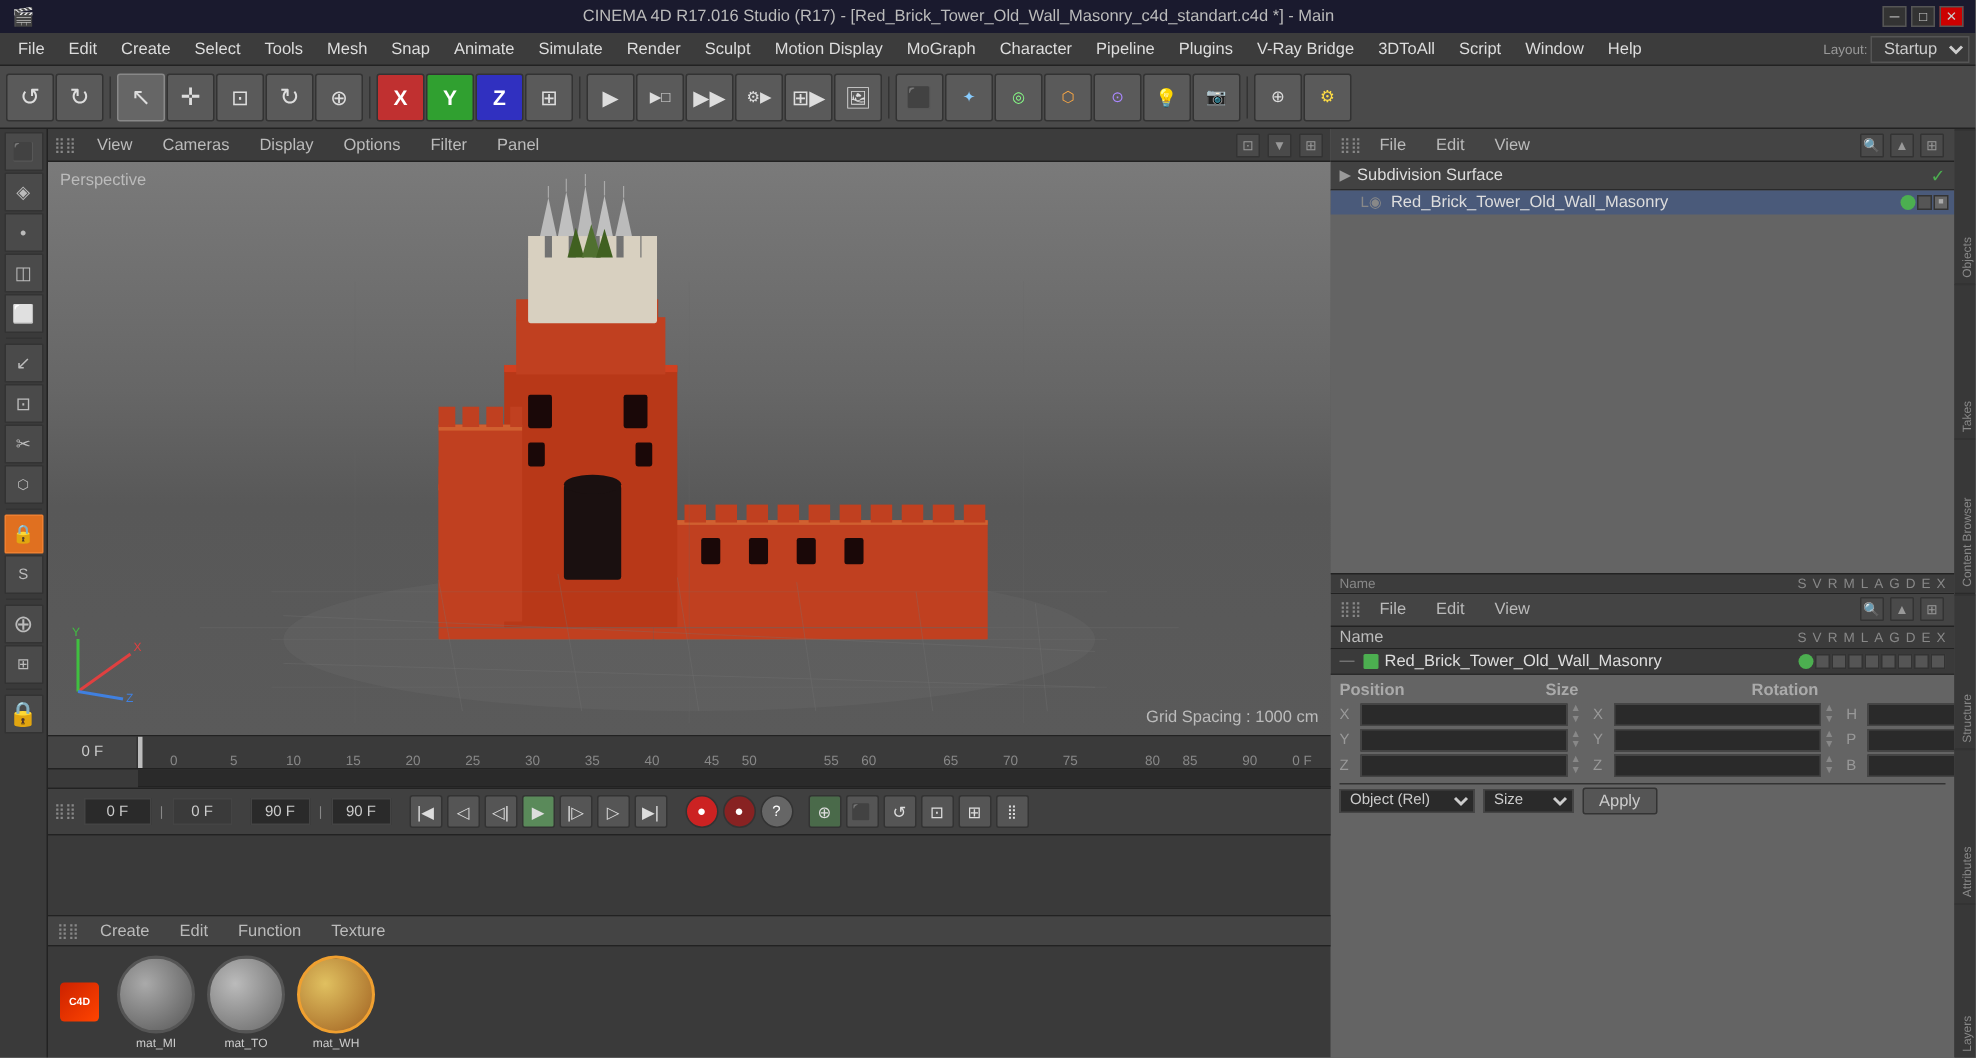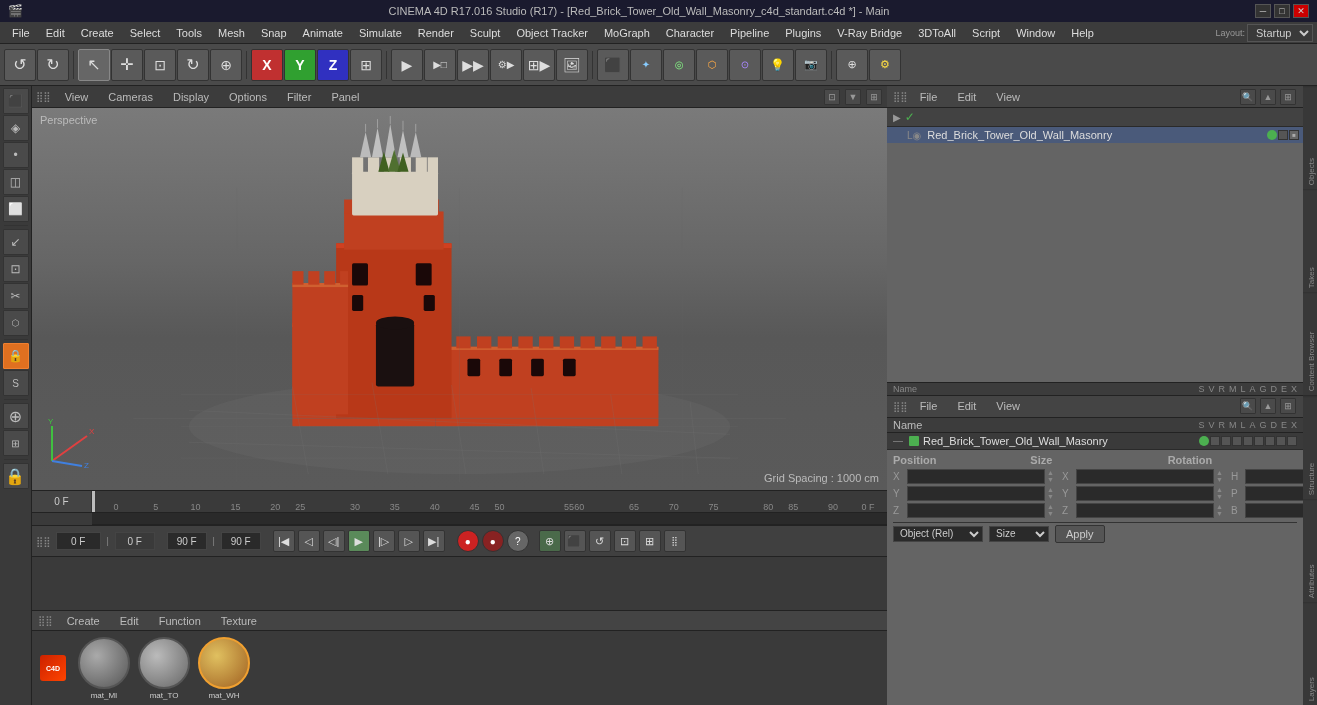--- a/index.html
+++ b/index.html
@@ -133,21 +133,21 @@
   <span class="menu-item">Edit</span>
   <span class="menu-item">Create</span>
   <span class="menu-item">Select</span>
   <span class="menu-item">Tools</span>
   <span class="menu-item">Mesh</span>
   <span class="menu-item">Snap</span>
   <span class="menu-item">Animate</span>
   <span class="menu-item">Simulate</span>
   <span class="menu-item">Render</span>
   <span class="menu-item">Sculpt</span>
-  <span class="menu-item">Object Tracker</span>
+  <span class="menu-item">Motion Display</span>
   <span class="menu-item">MoGraph</span>
   <span class="menu-item">Character</span>
   <span class="menu-item">Pipeline</span>
   <span class="menu-item">Plugins</span>
   <span class="menu-item">V-Ray Bridge</span>
   <span class="menu-item">3DToAll</span>
   <span class="menu-item">Script</span>
   <span class="menu-item">Window</span>
   <span class="menu-item">Help</span>
   <span style="flex:1;"></span>
@@ -380,27 +380,27 @@
 
           <div style="position:absolute; top:0; left:0; height:100%; width:100%; display:flex; align-items:center;">
             <div style="position:absolute; left:0; top:0; width:3px; height:100%; background:#ccc; opacity:0.9;"></div>
           </div>
           <div style="display:flex; width:100%; align-items:flex-end; padding:0 4px; gap:0;">
             <span style="flex:1; text-align:center; font-size:9px; color:#888;">0</span>
             <span style="flex:1; text-align:center; font-size:9px; color:#888;">5</span>
             <span style="flex:1; text-align:center; font-size:9px; color:#888;">10</span>
             <span style="flex:1; text-align:center; font-size:9px; color:#888;">15</span>
             <span style="flex:1; text-align:center; font-size:9px; color:#888;">20</span>
-            <span style="flex:1; text-align:left; font-size:9px; color:#888;">25</span>
+            <span style="flex:1; text-align:center; font-size:9px; color:#888;">25</span>
             <span style="flex:1; text-align:center; font-size:9px; color:#888;">30</span>
             <span style="flex:1; text-align:center; font-size:9px; color:#888;">35</span>
             <span style="flex:1; text-align:center; font-size:9px; color:#888;">40</span>
             <span style="flex:1; text-align:center; font-size:9px; color:#888;">45</span>
             <span style="flex:1; font-size:9px; color:#888;">50</span>
-            <span style="flex:1; text-align:right; font-size:9px; color:#888;">55</span>
+            <span style="flex:1; text-align:center; font-size:9px; color:#888;">55</span>
             <span style="flex:1; font-size:9px; color:#888;">60</span>
             <span style="flex:1; text-align:center; font-size:9px; color:#888;">65</span>
             <span style="flex:1; text-align:center; font-size:9px; color:#888;">70</span>
             <span style="flex:1; text-align:center; font-size:9px; color:#888;margin-top:20px;">75</span>
             <span style="flex:1; text-align:right; font-size:9px; color:#888;">80</span>
             <span style="flex:1; text-align:center; font-size:9px; color:#888;">85</span>
             <span style="flex:1; text-align:center; font-size:9px; color:#888;">90</span>
             <span style="width:30px; text-align:center; font-size:9px; color:#888;">0 F</span>
           </div>
         </div>
@@ -496,20 +496,21 @@
           <span style="flex:1;"></span>
           <div style="display:flex; gap:2px;">
             <div class="panel-icon-btn">🔍</div>
             <div class="panel-icon-btn">▲</div>
             <div class="panel-icon-btn">⊞</div>
           </div>
         </div>
 
         <div class="subdiv-row">
           <span style="color:#999; font-size:10px;">▶</span>
+          <span style="flex:1; font-size:11px; color:#ddd;">Subdivision Surface</span>
           <span style="color:#4caf50; font-size:12px;">✓</span>
         </div>
 
         <div class="object-row selected" style="padding-left:20px; background:#4a5a7a;">
           <span style="color:#888; font-size:10px; margin-right:2px;">L◉</span>
           <span style="flex:1; font-size:11px; color:#ddd;">Red_Brick_Tower_Old_Wall_Masonry</span>
           <div style="display:flex; gap:1px; align-items:center;">
             <div style="width:10px; height:10px; background:#4caf50; border-radius:50%;"></div>
             <div style="width:10px; height:10px; background:#555; border:1px solid #333;"></div>
             <div style="width:10px; height:10px; background:#666; border:1px solid #333; font-size:6px; display:flex; align-items:center; justify-content:center; color:#aaa;">■</div>

